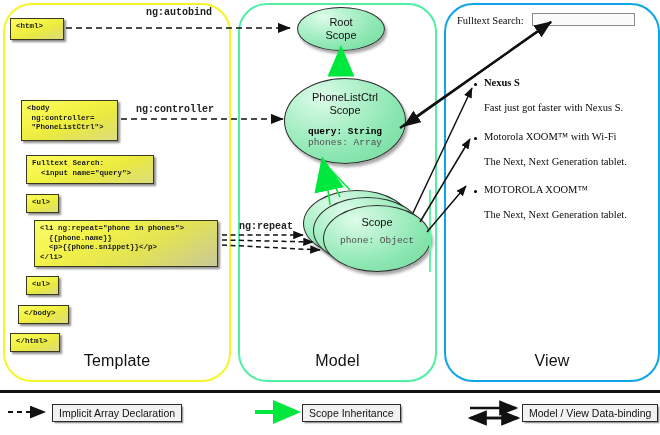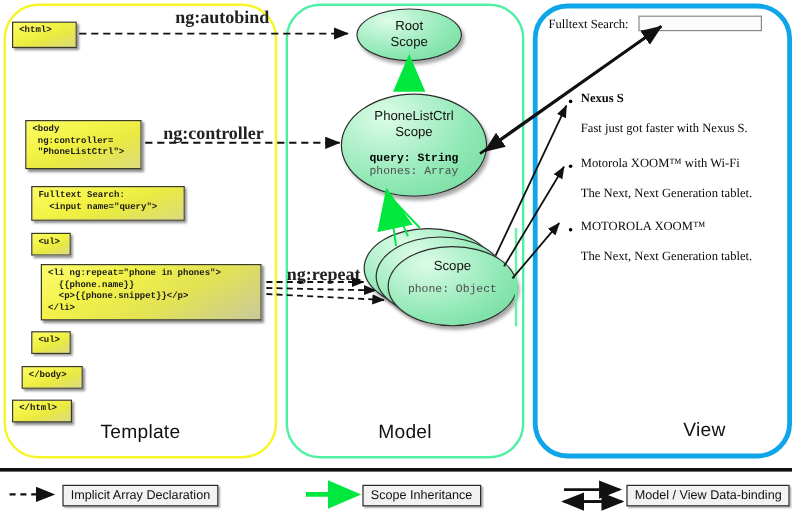--- a/index.html
+++ b/index.html
@@ -9,21 +9,21 @@
     font-family:"Liberation Sans", sans-serif;
     overflow:hidden;
     position:relative;
   }
   #root{position:absolute;left:0;top:0;width:660px;height:435px;background:#fff;}
 
   
   .panel{position:absolute;background:#ffffff;box-sizing:border-box;border-radius:29px;}
   #panel-template{left:3px;top:3px;width:228px;height:379px;border:2px solid #f5f52a;}
   #panel-model{left:238px;top:3px;width:199px;height:379px;border:2px solid #4ff0a5;}
-  #panel-view{left:444px;top:3px;width:216px;height:379px;border:4px solid #0ea5e9;padding-left:35px;}
+  #panel-view{left:444px;top:3px;width:216px;height:379px;border:2px solid #0ea5e9;}
 
   .panel-label{
     position:absolute;bottom:10px;width:100%;text-align:center;
     font-family:"Liberation Sans", sans-serif;
     font-size:16px;color:#111;letter-spacing:.2px;
   }
 
   
   .codebox{
     position:absolute;box-sizing:border-box;
@@ -61,22 +61,22 @@
   .vs-input{position:absolute;left:80px;top:5px;width:103px;height:13px;
     border:1px solid #8a8a8a;background:#fbfbfb;box-sizing:border-box;}
   .v-item{position:absolute;font-size:10.5px;white-space:nowrap;}
   .v-bullet{position:absolute;width:3px;height:3px;border-radius:50%;background:#000;}
 
   
   #wires{position:absolute;left:0;top:0;width:660px;height:435px;pointer-events:none;}
 
   .wire-label{
     position:absolute;
-    font-family:Liberation Serif, serif;
-    font-size:15px;font-weight:700;color:#222;white-space:nowrap;
+    font-family:Liberation Mono, monospace;
+    font-size:10px;font-weight:700;color:#222;white-space:nowrap;
   }
 
   
   #legend-rule{position:absolute;left:0;top:390px;width:660px;height:3px;background:#111;}
   #legend{position:absolute;left:0;top:396px;width:660px;height:39px;}
   .lg-box{
     position:absolute;box-sizing:border-box;
     border:1px solid #2a2a2a;background:#f2f2f2;
     box-shadow:1.5px 1.5px 1.5px rgba(0,0,0,.4);
     font-family:"Liberation Sans", sans-serif;font-size:10.5px;color:#111;

